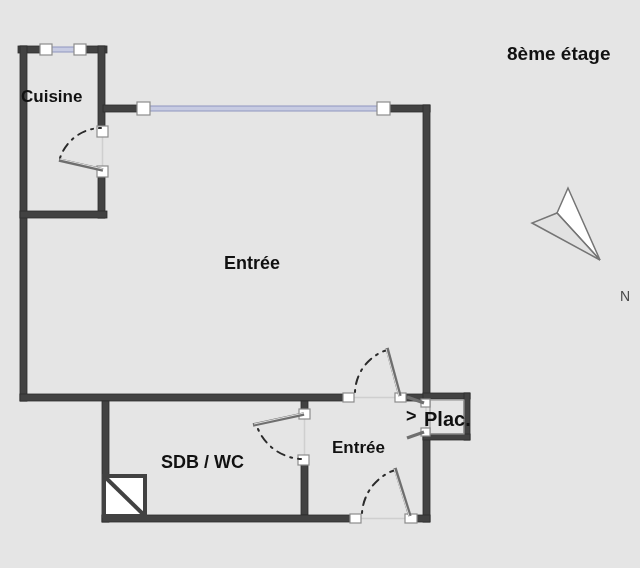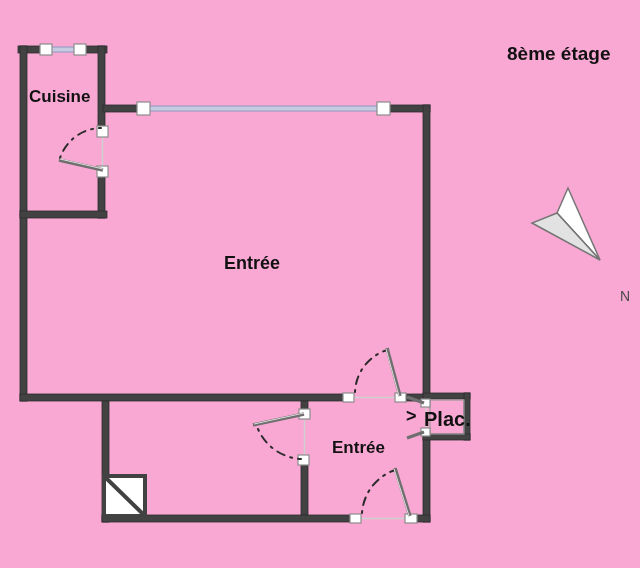--- a/index.html
+++ b/index.html
@@ -1,20 +1,20 @@
 <!DOCTYPE html>
 <html style="--wall: #424242; --wall_edge: #2e2e2e; --window_glass: #c7cbe2; --window_glass_edge: #8f96bf; --door_leaf: #6f6f6f; --door_arc: #2b2b2b; --opening_line: #cfcfcf; --jamb_stroke: #8c8c8c; --compass_fill: #e2e2e2; --compass_stroke: #757575; --text: #111111; --north_text: #4a4a4a;"><head>
 <meta charset="utf-8">
 <style>
   html,body{margin:0;padding:0;background:#ffffff;}
-  .plan{position:relative;width:640px;height:568px;background:#f9a8d4;overflow:hidden;
+  .plan{position:relative;width:640px;height:568px;background:#e5e5e5;overflow:hidden;
         font-family:"Liberation Sans", sans-serif;}
   .plan svg{position:absolute;left:0;top:0;}
   .room-label{position:absolute;font-weight:bold;color:var(--text,#111);white-space:nowrap;line-height:1;}
-  .lbl-cuisine{left:29px;top:88px;font-size:17px;}
+  .lbl-cuisine{left:21px;top:88px;font-size:17px;}
   .lbl-sejour{left:224px;top:254px;font-size:18px;}
   .lbl-sdb{left:161px;top:453px;font-size:18px;}
   .lbl-entree{left:332px;top:439px;font-size:17px;}
   .lbl-plac{left:424px;top:409px;font-size:20px;z-index:3;}
   .lbl-chevron{left:406px;top:407px;font-size:18px;z-index:3;}
   .floor-title{position:absolute;left:507px;top:43px;font-size:19px;font-weight:bold;color:var(--text,#111);white-space:nowrap;}
   .north-label{position:absolute;left:620px;top:288px;font-size:14px;color:var(--north_text,#4a4a4a);}
   .wall{fill:var(--wall,#424242);stroke:var(--wall_edge,#2e2e2e);stroke-width:0.8;}
   .jamb{fill:#ffffff;stroke:var(--jamb_stroke,#8c8c8c);stroke-width:1.2;}
   .glass{fill:var(--window_glass,#c7cbe2);stroke:var(--window_glass_edge,#8f96bf);stroke-width:1;}
@@ -133,16 +133,17 @@
       <polygon class="compass-up" points="568,188 557,213 600,260"></polygon>
       <polygon class="compass-dn" points="557,213 532,223 600,260"></polygon>
     </g>
   </svg>
 
   <div class="floor-title">8ème étage</div>
   <div class="north-label">N</div>
 
   <div class="room-label lbl-cuisine">Cuisine</div>
   <div class="room-label lbl-sejour">Entrée</div>
+  <div class="room-label lbl-sdb">SDB / WC</div>
   <div class="room-label lbl-entree">Entrée</div>
   <div class="room-label lbl-plac">Plac.</div>
   <div class="room-label lbl-chevron">&gt;</div>
 </div>
 
 </body></html>

